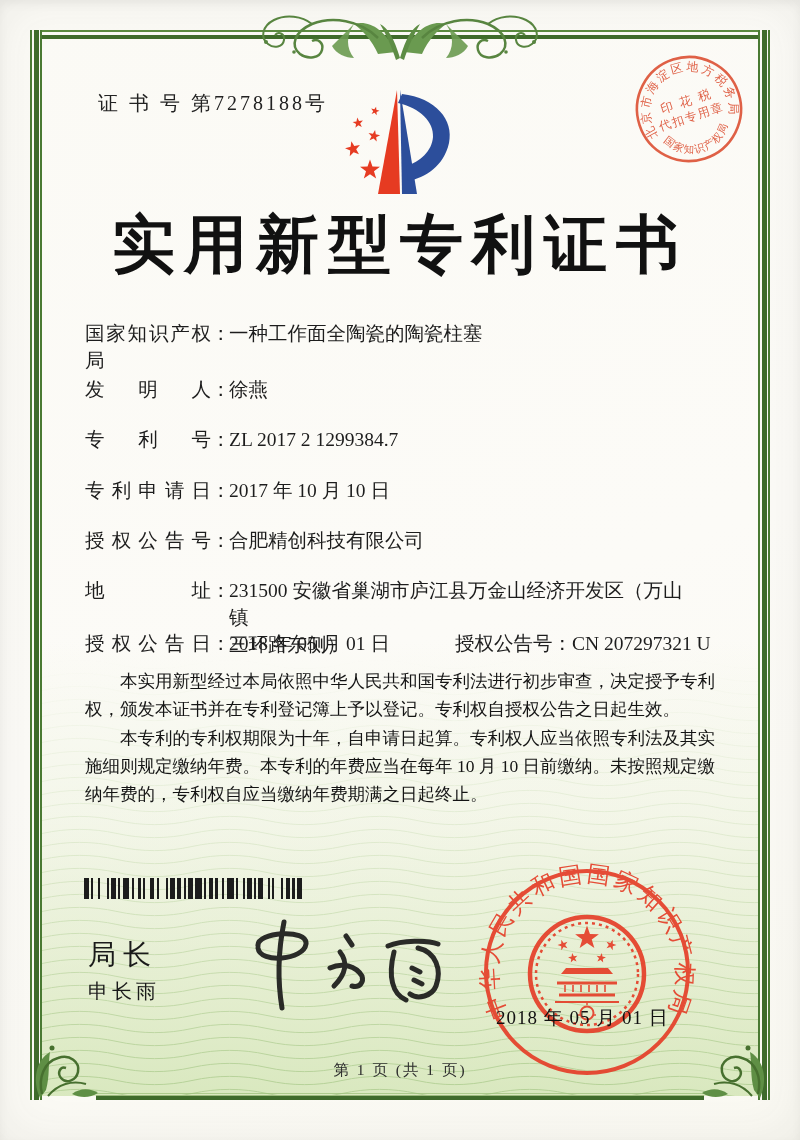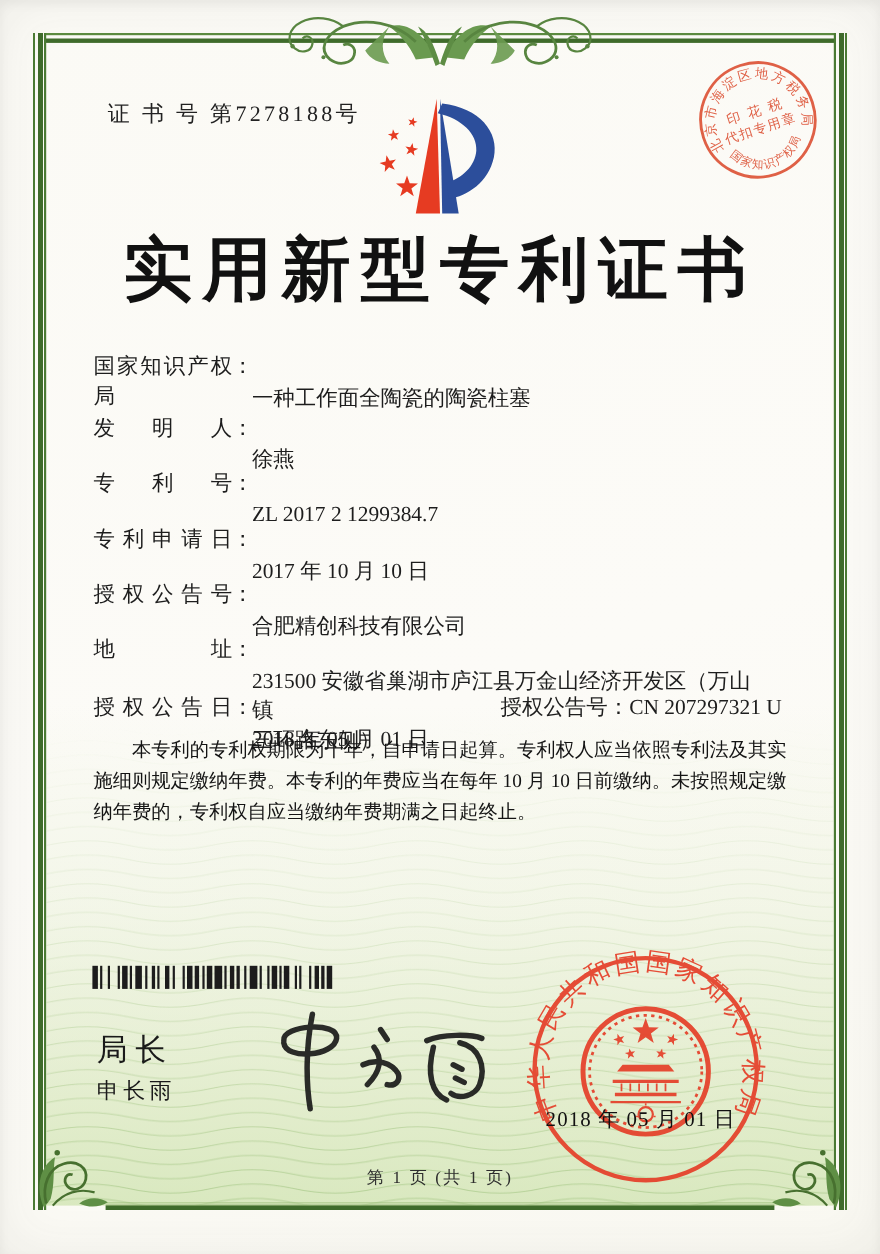--- a/index.html
+++ b/index.html
@@ -38,21 +38,21 @@
     font-size:63px; font-weight:700; letter-spacing:9px; color:#111;
   }
   
   .fields { position:absolute; left:85px; top:0; width:640px; font-size:19.5px; color:#1d1d1d; }
   .frow { position:absolute; left:0; width:640px; line-height:27px; }
   .flabel {
     display:inline-block; width:126px; vertical-align:top;
     text-align:justify; text-align-last:justify; text-justify:inter-character;
   }
   .fcolon { display:inline-block; width:18px; vertical-align:top; }
-  .fvalue { display:inline-block; width:470px; vertical-align:top; white-space:pre-line;margin-top:29px; }
+  .fvalue { display:inline-block; width:470px; vertical-align:top; white-space:pre-line; }
   .grant-no { position:absolute; left:370px; top:0; white-space:nowrap; }
   
   .bodytext { position:absolute; left:85px; top:667px; width:634px; font-size:17.5px; line-height:28.3px; color:#141414; }
   .bodytext p { text-indent:2em; margin:0; }
   
   .barcode { position:absolute; left:84px; top:878px; width:220px; height:21px; display:flex; align-items:stretch; }
   .barcode .b { background:#1c1c1c; height:100%; }
   .barcode .g { height:100%; }
   
   .signer-title { position:absolute; left:88px; top:936px; font-size:28px; letter-spacing:7px; color:#1a1a1a;
@@ -188,20 +188,21 @@
       <span class="flabel">地址</span><span class="fcolon">：</span><span class="fvalue">231500 安徽省巢湖市庐江县万金山经济开发区（万山镇
 三环路东侧）</span>
     </div>
     <div class="frow" style="top:630px">
       <span class="flabel">授权公告日</span><span class="fcolon">：</span><span class="fvalue" style="width:230px">2018 年 05 月 01 日</span>
       <span class="grant-no"><span>授权公告号</span><span>：</span><span>CN 207297321 U</span></span>
     </div>
   </div>
 
   <div class="bodytext">
+    <p>本实用新型经过本局依照中华人民共和国专利法进行初步审查，决定授予专利权，颁发本证书并在专利登记簿上予以登记。专利权自授权公告之日起生效。</p>
     <p>本专利的专利权期限为十年，自申请日起算。专利权人应当依照专利法及其实施细则规定缴纳年费。本专利的年费应当在每年 10 月 10 日前缴纳。未按照规定缴纳年费的，专利权自应当缴纳年费期满之日起终止。</p>
   </div>
 
   <div class="barcode">
       <div class="b" style="width: 4.53608px;"></div>
       <div class="g" style="width: 2.26804px;"></div>
       <div class="b" style="width: 2.26804px;"></div>
       <div class="g" style="width: 4.53608px;"></div>
       <div class="b" style="width: 2.26804px;"></div>
       <div class="g" style="width: 6.80412px;"></div>

